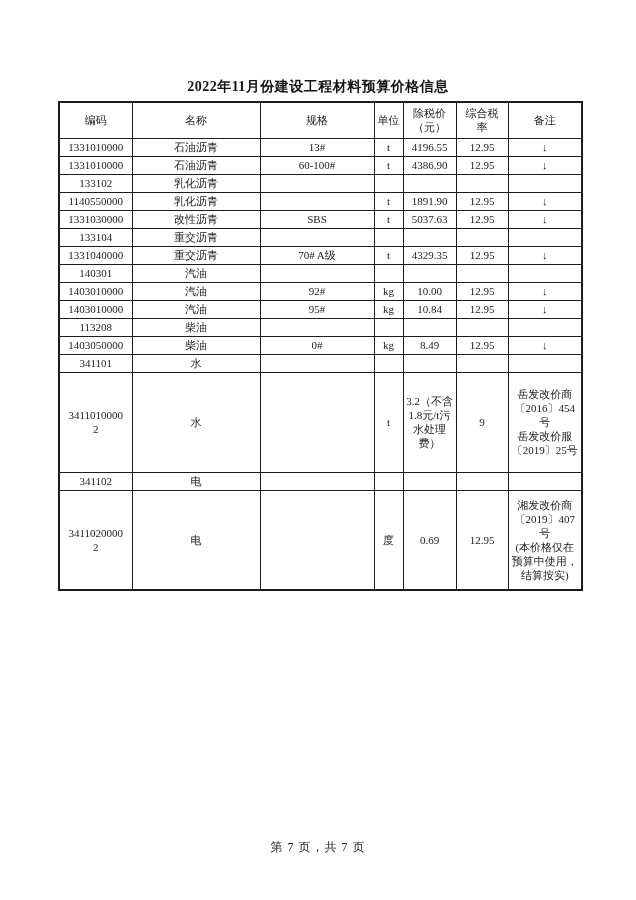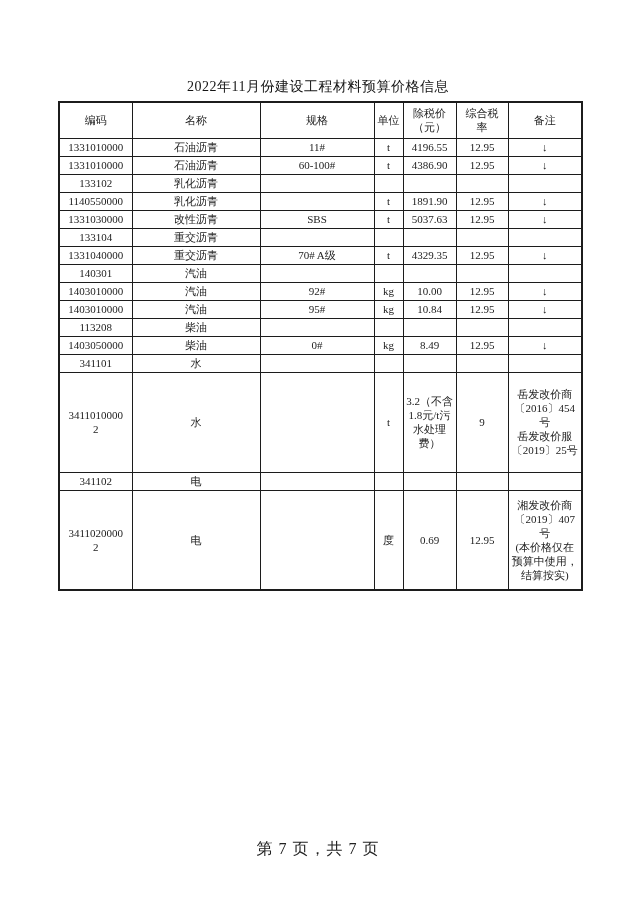--- a/index.html
+++ b/index.html
@@ -13,21 +13,21 @@
   }
   .page {
     position: absolute; inset: 0;
     background: #ffffff;
   }
   .doc-title {
     position: absolute;
     top: 78px; left: 0; width: 100%;
     text-align: center;
     font-size: 14px;
-    font-weight: normal;
+    font-weight: bold;
     color: #141414;
     letter-spacing: 0.5px;
   }
   table.price-table {
     position: absolute;
     top: 101px; left: 58px;
     width: 524px;
     border-collapse: collapse;
     table-layout: fixed;
     border: 2px solid #1c1c1c;
@@ -45,21 +45,21 @@
     font-weight: normal;
   }
   .price-table thead tr { height: 36px; }
   .price-table tbody tr { height: 18px; }
   .price-table tbody tr.tall { height: 100px; }
   .price-table td.cell-note { padding: 1px 3px; }
   .page-footer {
     position: absolute;
     top: 839px; left: 0; width: 100%;
     text-align: center;
-    font-size: 16px;
+    font-size: 12px;
     color: #222;
     letter-spacing: 1px;
   }
 </style>
 </head>
 <body>
 
 <div class="page">
 
   <div class="doc-title">2022年11月份建设工程材料预算价格信息</div>
@@ -84,21 +84,21 @@
 （元）</th>
         <th>综合税
 率</th>
         <th>备注</th>
       </tr>
     </thead>
     <tbody>
         <tr>
           <td class="cell-code">1331010000</td>
           <td class="cell-name">石油沥青</td>
-          <td class="cell-spec">11#</td>
+          <td class="cell-spec">13#</td>
           <td class="cell-unit">t</td>
           <td class="cell-price">4196.55</td>
           <td class="cell-tax">12.95</td>
           <td class="cell-note">↓</td>
         </tr>
         <tr>
           <td class="cell-code">1331010000</td>
           <td class="cell-name">石油沥青</td>
           <td class="cell-spec">60-100#</td>
           <td class="cell-unit">t</td>

